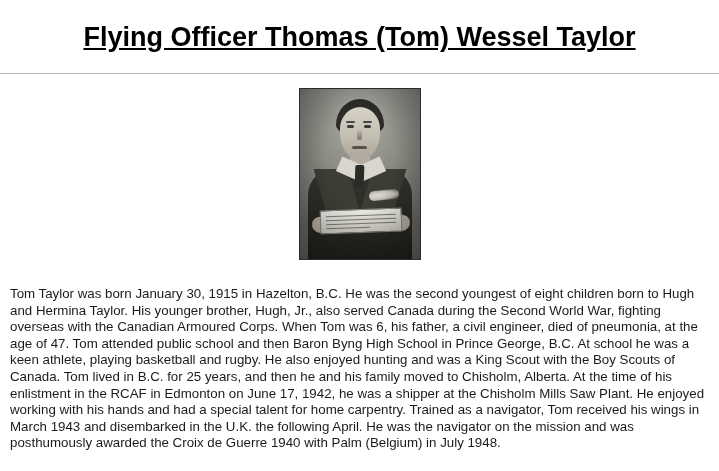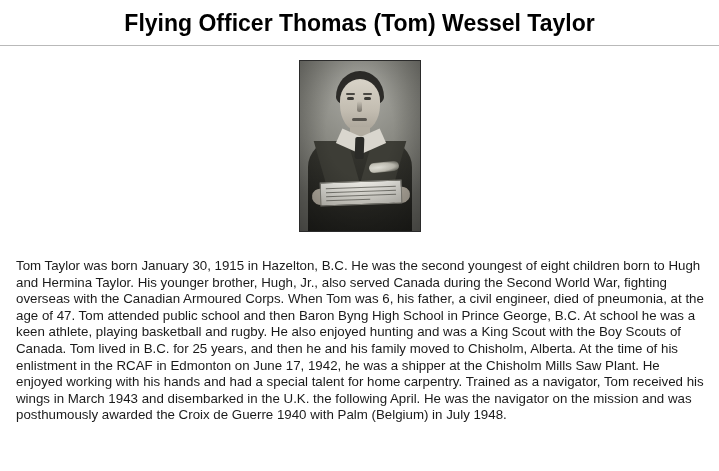--- a/index.html
+++ b/index.html
@@ -14,28 +14,29 @@
     color: #1a1a1a;
     overflow: hidden;
   }
   .page {
     position: relative;
     width: 719px;
     height: 471px;
     box-sizing: border-box;
   }
   .title {
-    margin: 4px;
+    margin: 16px;
     padding: 6px 0 4px 0;
     text-align: center;
-    font-size: 23px;
+    font-size: 27px;
     font-weight: bold;
     letter-spacing: 0px;
     color: #000000;
     font-family: "Liberation Sans", sans-serif;
+    text-decoration: underline;
   }
   .title-rule {
     height: 1px;
     background: #b9b9b9;
     margin: 2px 0 0 0;
   }
   .photo-wrap {
     display: flex;
     justify-content: center;
     align-items: center;
@@ -197,21 +198,21 @@
   }
   .ph-hand-r {
     position: absolute;
     left: 90px; top: 126px;
     width: 20px; height: 16px;
     background: #bdb6a9;
     border-radius: 8px;
     transform: rotate(-8deg);
   }
   .body-text {
-    margin: 26px 10px 0 16px;
+    margin: 26px 10px 0 10px;
     font-size: 13.3px;
     line-height: 16.6px;
     color: #1b1b1b;
     text-align: left;
     font-family: "Liberation Sans", sans-serif;
   }
 </style>
 </head>
 <body>
 

